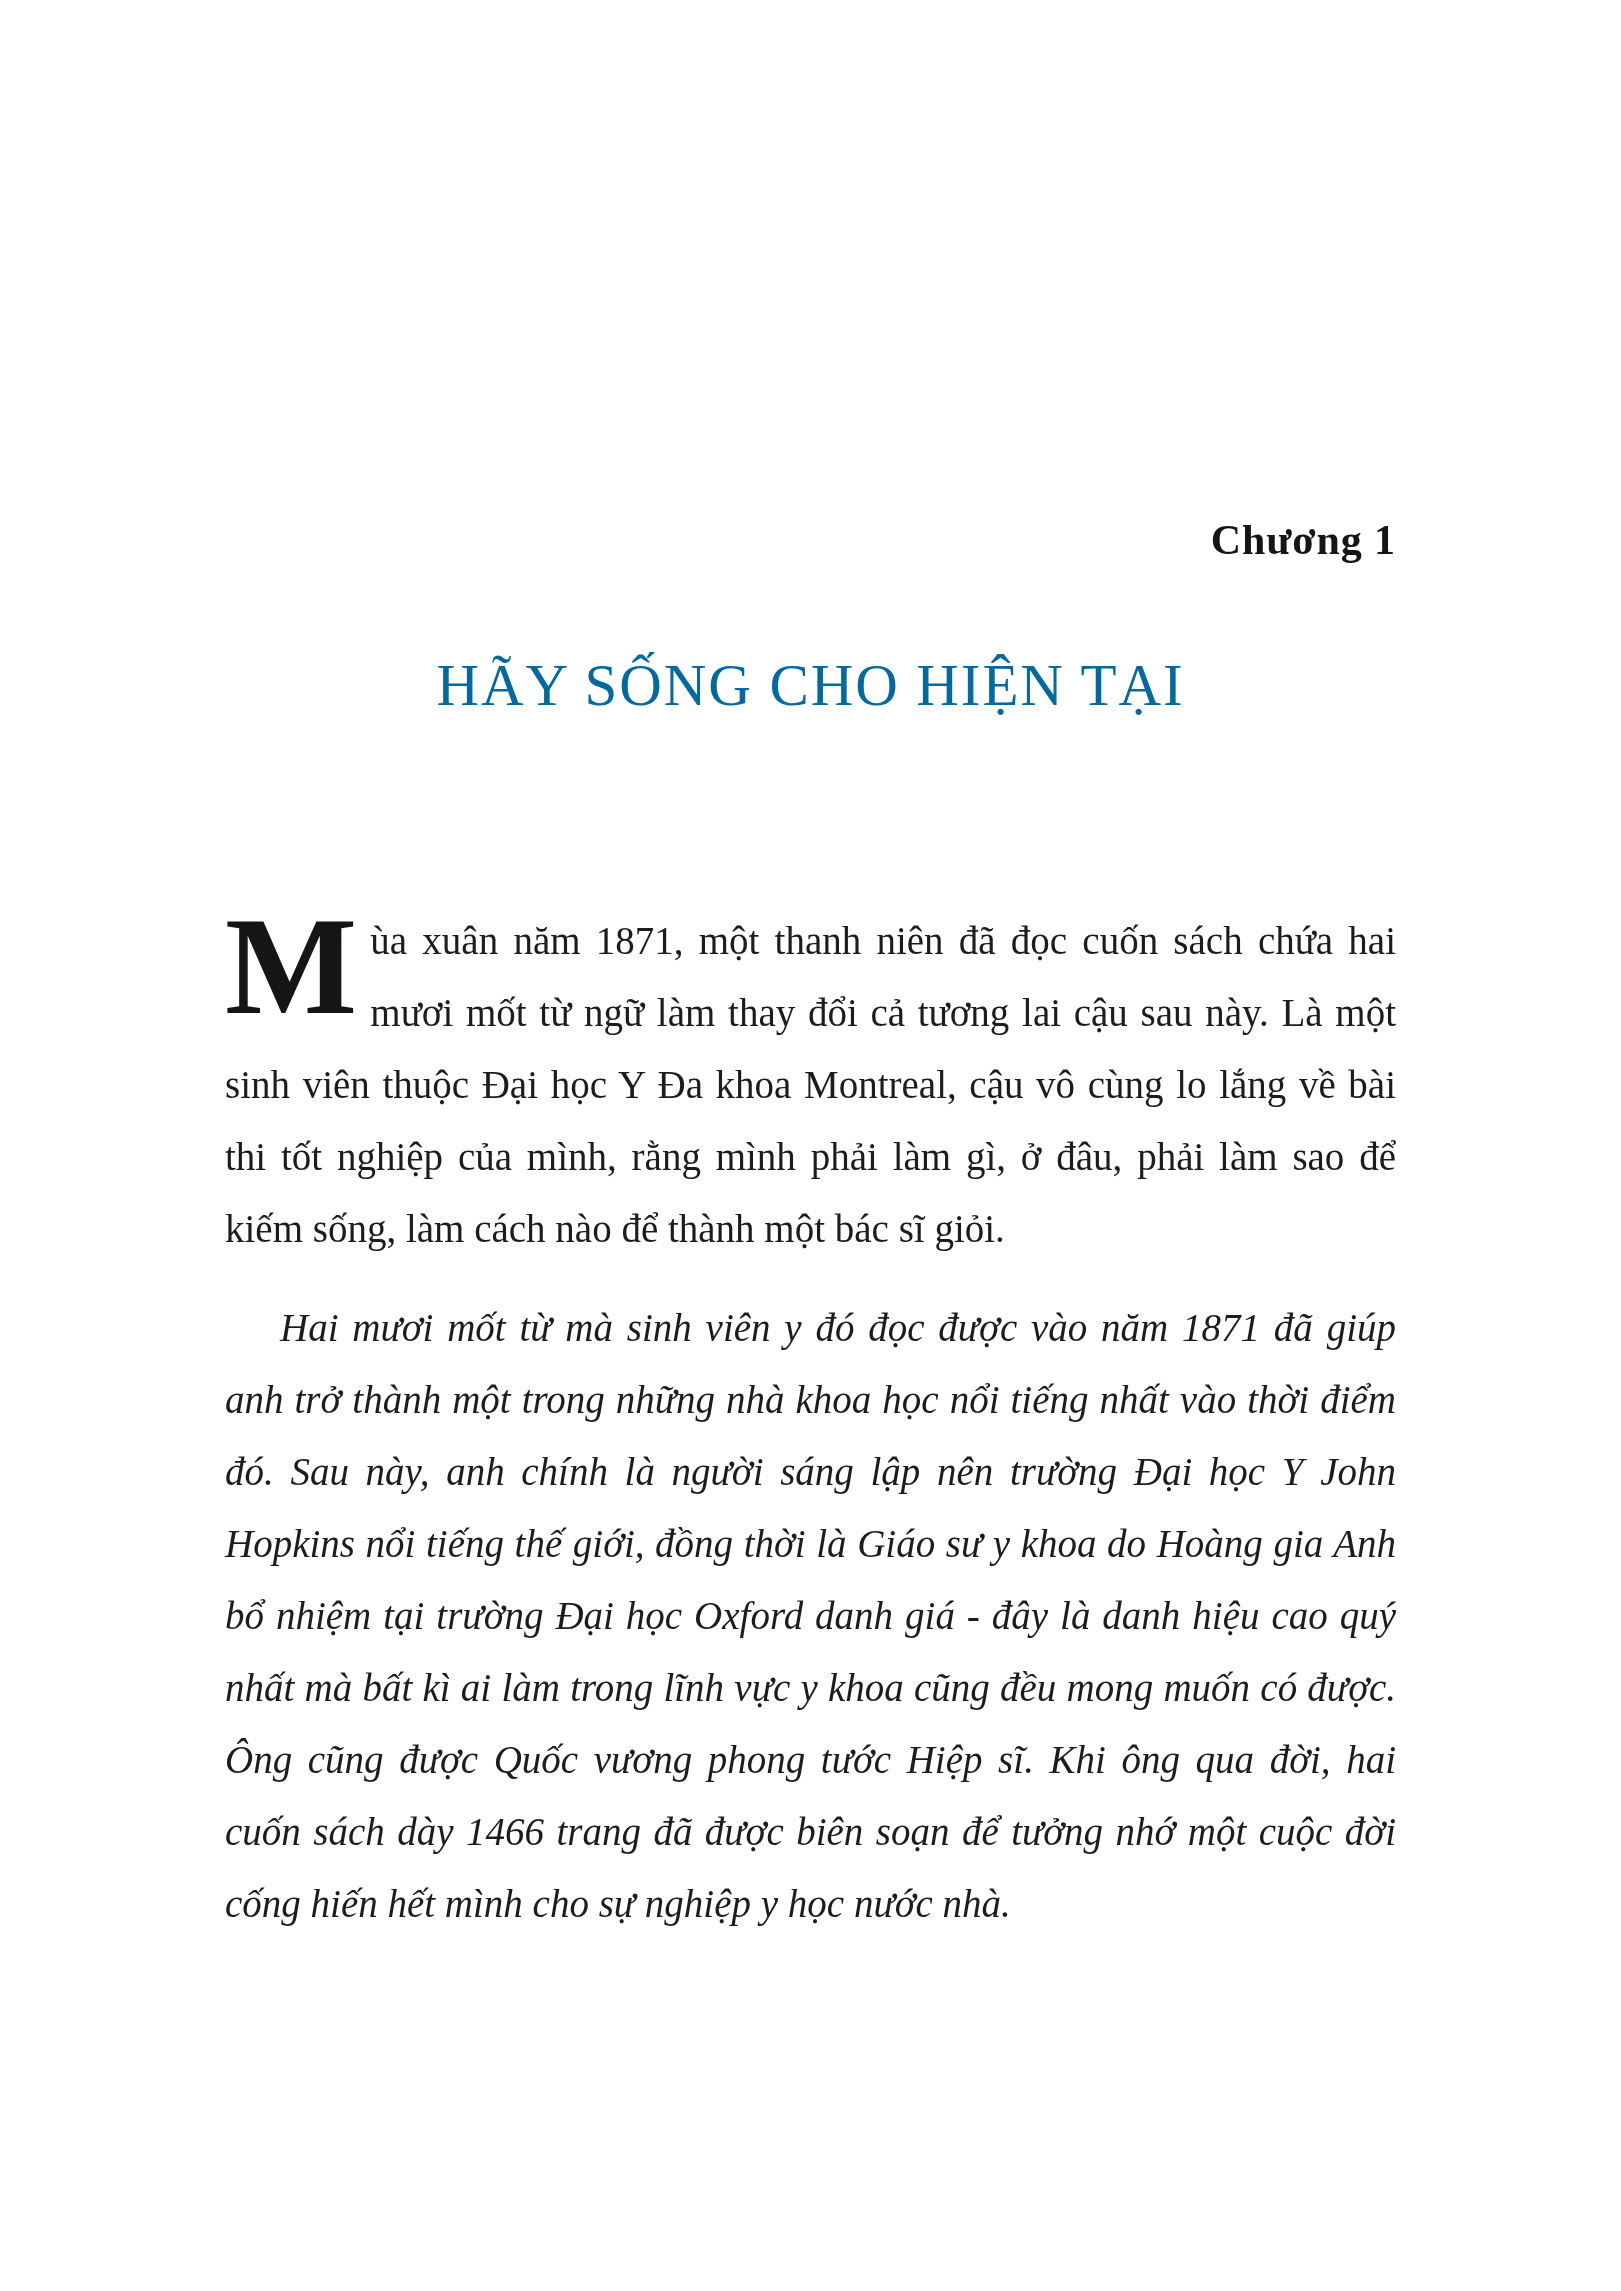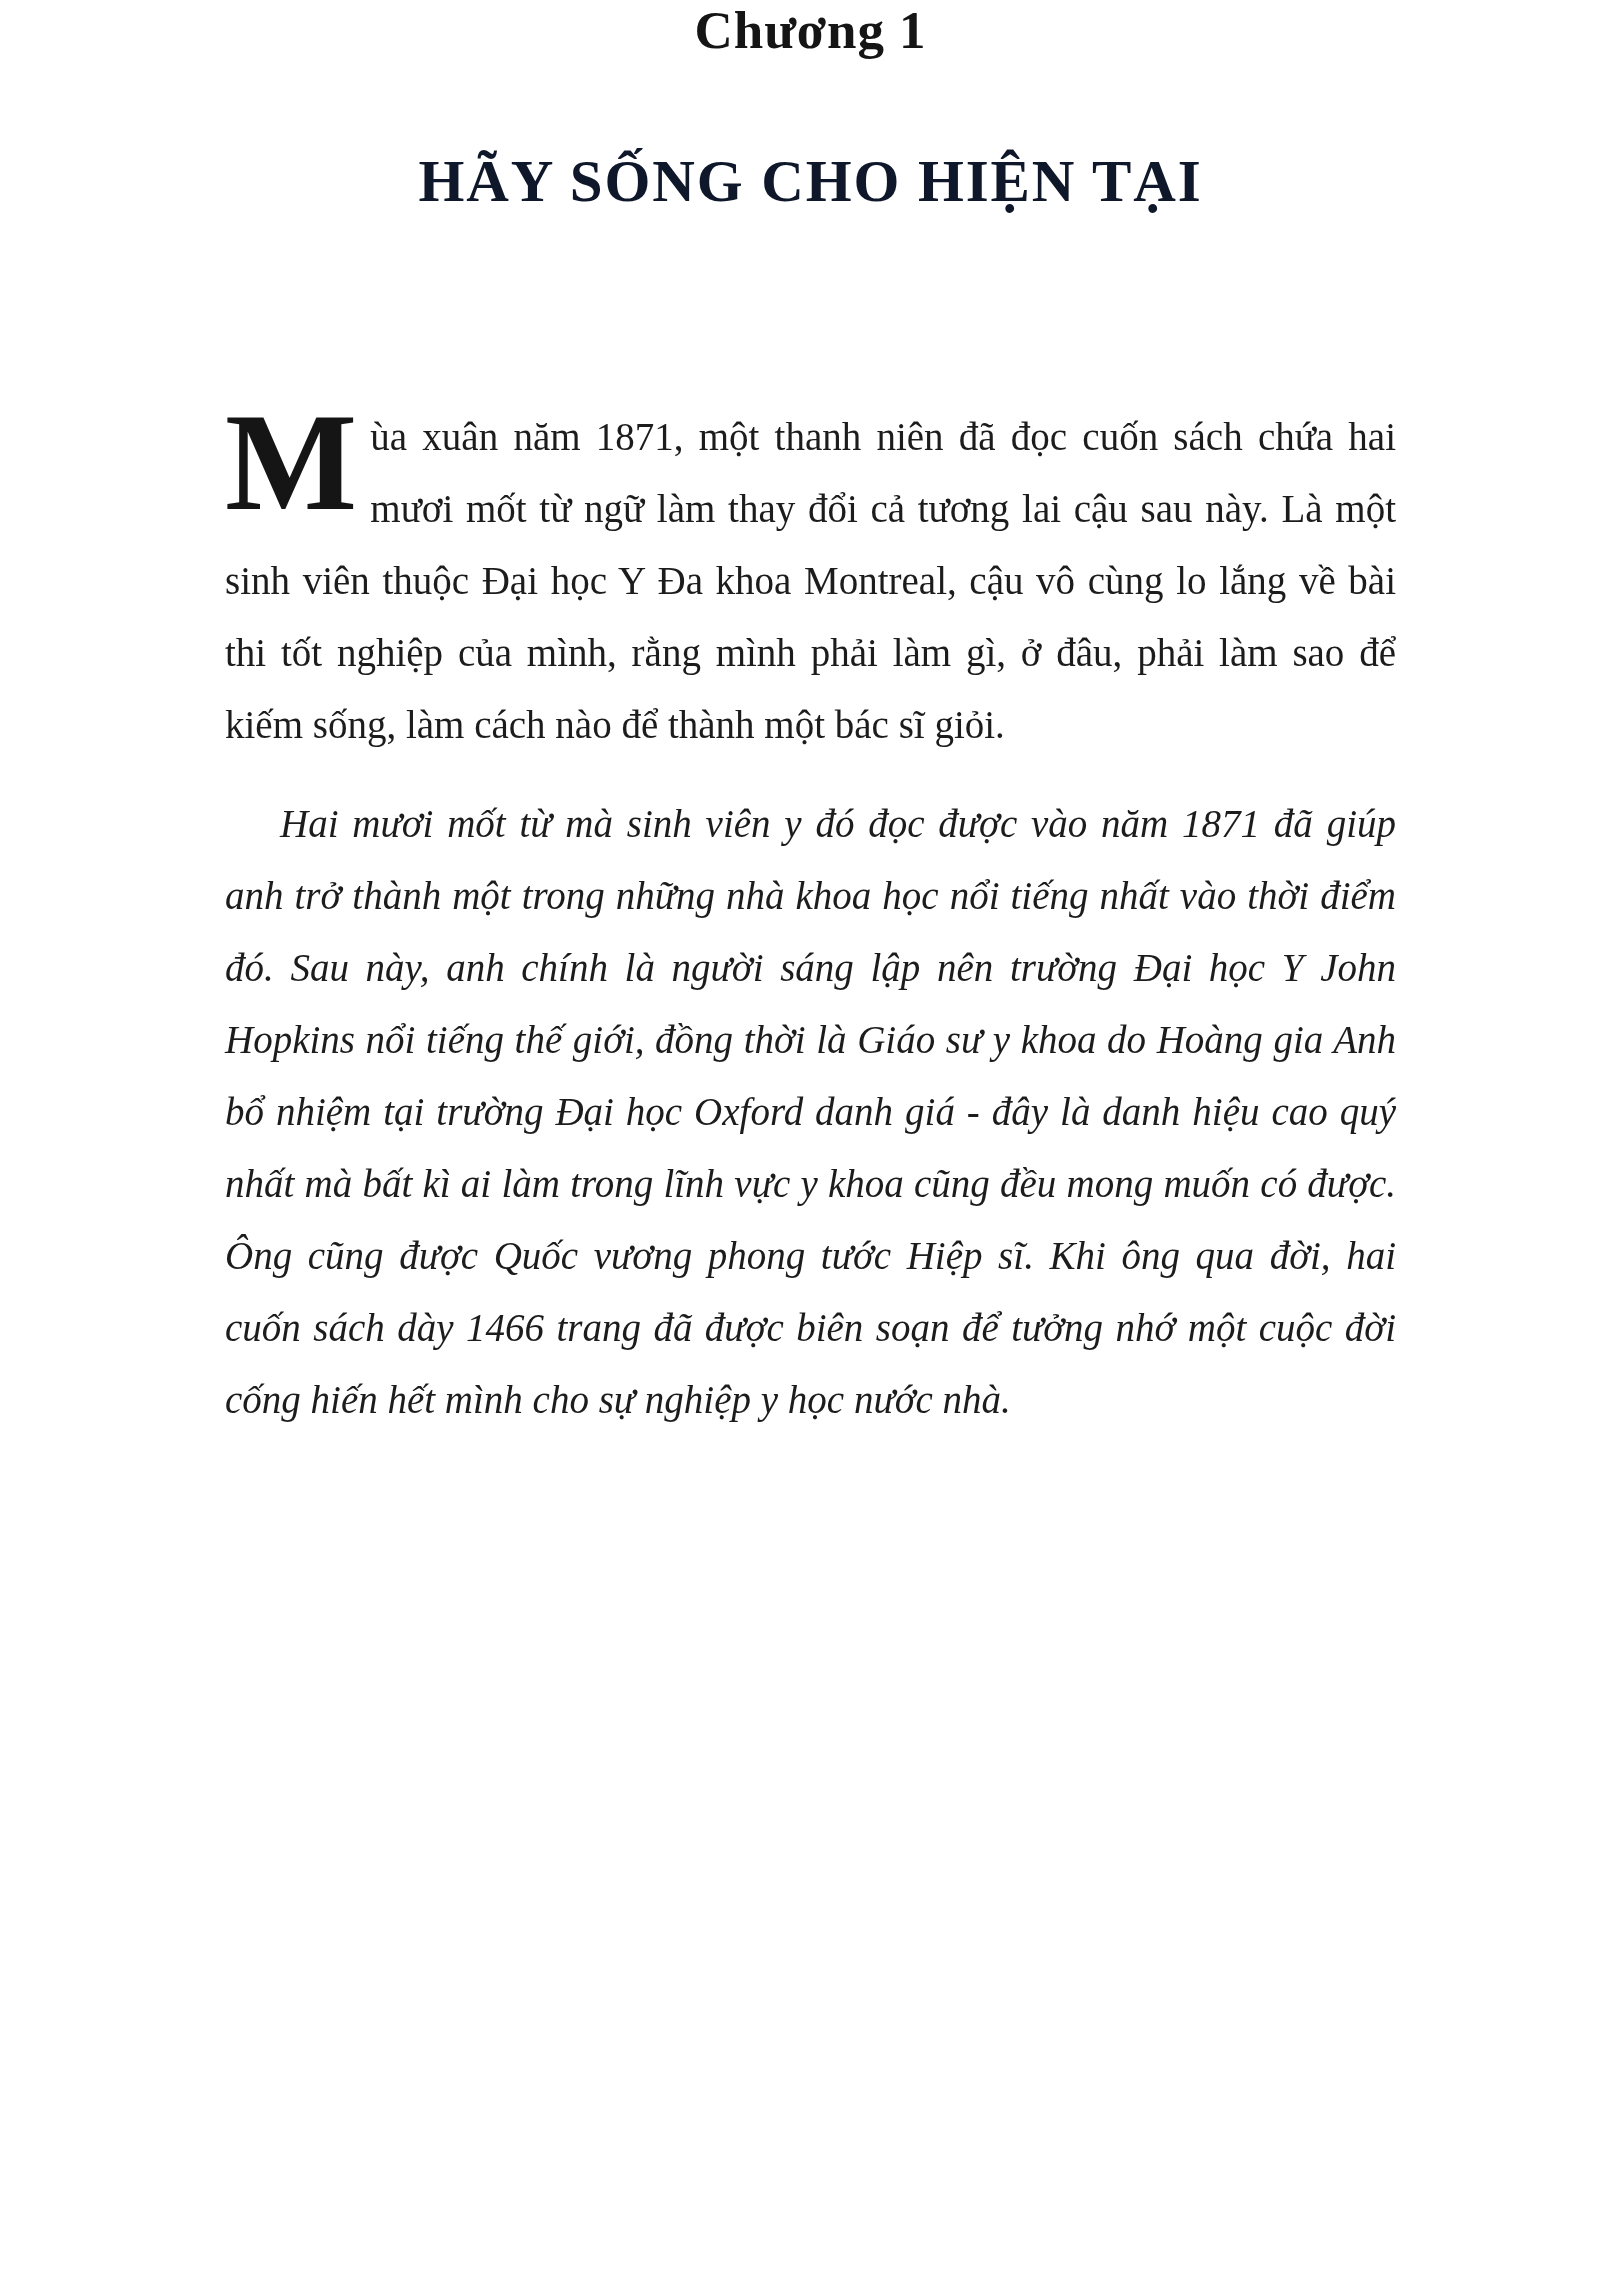--- a/index.html
+++ b/index.html
@@ -16,33 +16,34 @@
     overflow: hidden;
   }
   .page {
     position: relative;
     width: 100%;
     height: 100%;
     box-sizing: border-box;
     padding: 0 225px;
   }
   .chapter-number {
-    text-align: center;
-    font-size: 53px;
+    margin-top: 516px;
+    text-align: right;
+    font-size: 42px;
     font-weight: 700;
     letter-spacing: 0.9px;
     color: #151515;
   }
   .chapter-title {
     margin-top: 87px;
     text-align: center;
     font-size: 59px;
-    font-weight: 700;
+    font-weight: 400;
     letter-spacing: 1.9px;
-    color: #0f172a;
+    color: #0369a1;
     white-space: nowrap;
   }
   .body-text {
     margin-top: 185px;
     font-size: 39px;
     line-height: 72px;
     text-align: justify;
     color: #1c1c1c;
   }
   .paragraph {

